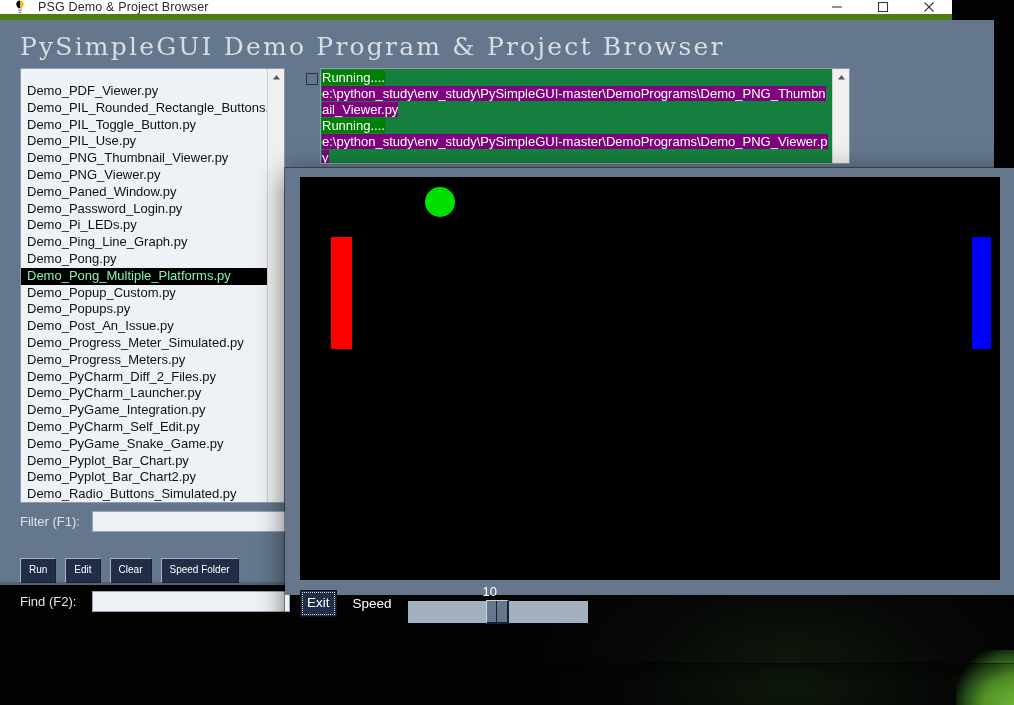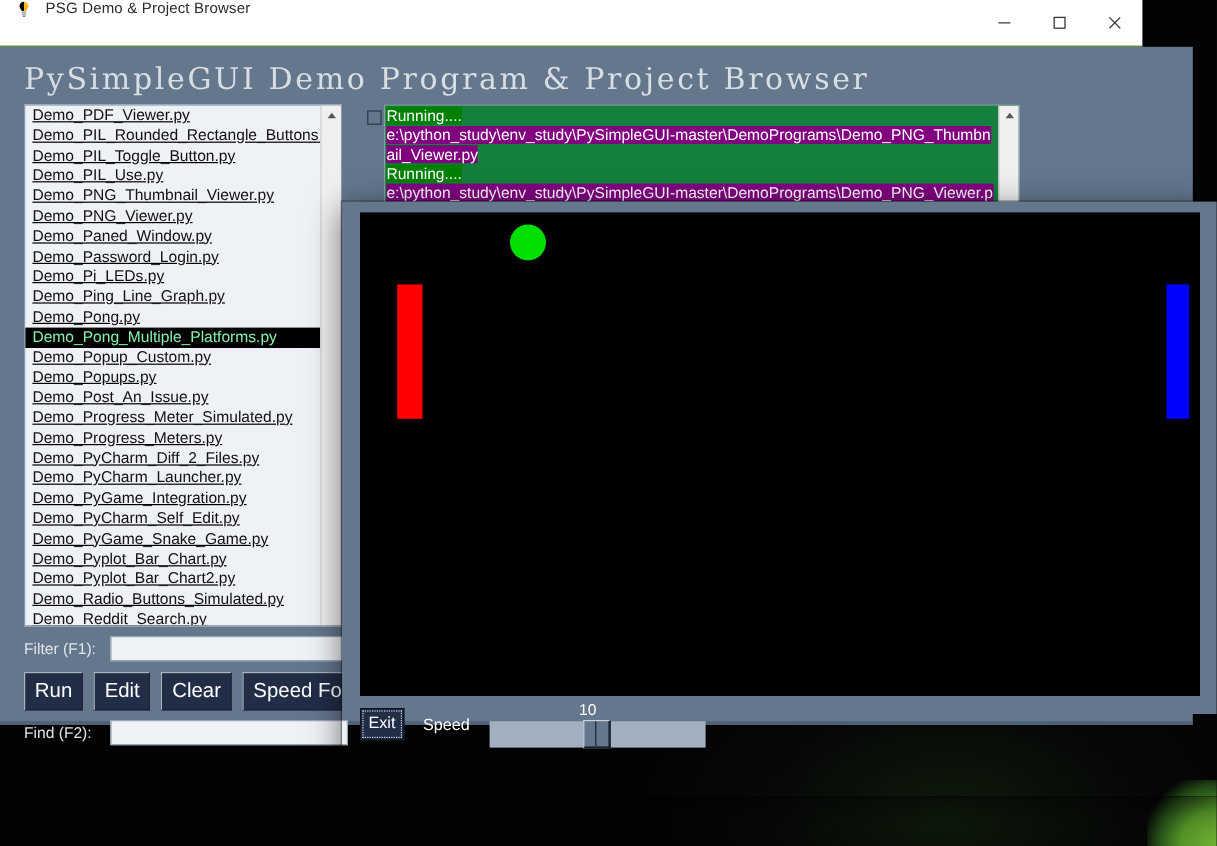--- a/index.html
+++ b/index.html
@@ -35,25 +35,25 @@
   #desktop-leaf {
     position: absolute;
     right: 0; bottom: 0;
     width: 58px; height: 55px;
     background: radial-gradient(circle at 100% 100%, #79c23a 0%, #5aa02b 38%, #27521a 62%, rgba(10,20,6,0) 78%);
     opacity: .92;
   }
 
   
   .win-titlebar {
-    height: 39px;
+    height: 20px;
     background: #ffffff;
     display: flex;
-    align-items: flex-start;
-    border-bottom: 1px solid #4d7c0f;
+    align-items: center;
+    border-bottom: 6px solid #4d7c0f;
   }
   .win-title-text {
     font-size: 12.5px;
     color: #2b2b2b;
     letter-spacing: .15px;
     white-space: nowrap;
   }
   .win-ctrls { margin-left: auto; display: flex; height: 100%; }
   .win-btn {
     width: 46px; height: 100%;
@@ -107,22 +107,21 @@
     position: relative;
     width: 265px; height: 435px;
     border: 1px solid #8d9aa8;
     background: #eef1f5;
     display: flex;
     overflow: hidden;
   }
   #listbox {
     flex: 1;
     overflow: hidden;
-    padding-top: 0;
-    text-decoration: underline;
+    padding-top: 14px;
   }
   .li {
     font-size: 13px;
     color: #111;
     line-height: 16.8px;
     padding-left: 6px;
     white-space: nowrap;
   }
   .li.sel { background: #000000; color: #86efac; }
   .sbar {
@@ -160,28 +159,29 @@
   }
   #btn-row {
     display: flex;
     gap: 9px;
     margin-top: 9px;
     padding-left: 0;
   }
   .psg-btn {
     background: #222e48;
     color: #ffffff;
-    font-size: 17px;
+    font-size: 10px;
     line-height: 1;
     padding: 6px 8px 7px;
     border-top: 1px solid #a9b4c1;
     border-left: 1px solid #a9b4c1;
     border-right: 1px solid #1b2233;
     border-bottom: 1px solid #1b2233;
     white-space: nowrap;
+    margin-top: 17px;
   }
 
   
   #right-col {
     flex: 1;
     position: relative;
     padding-top: 0;
   }
   #ml-checkbox {
     position: absolute;

